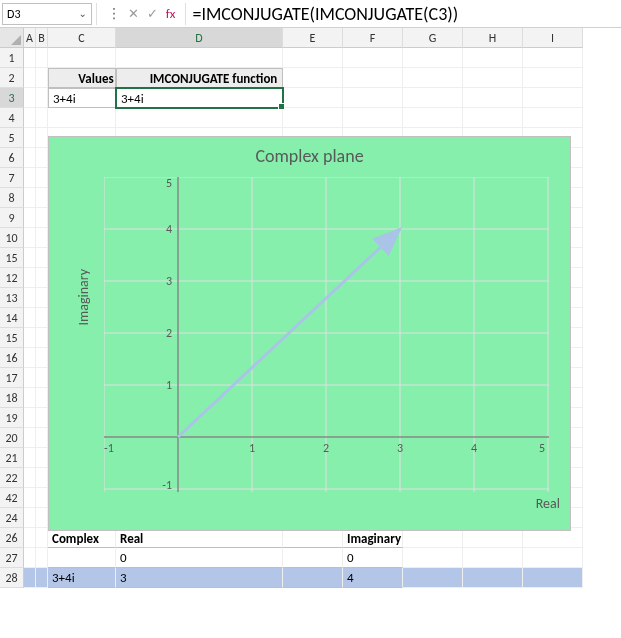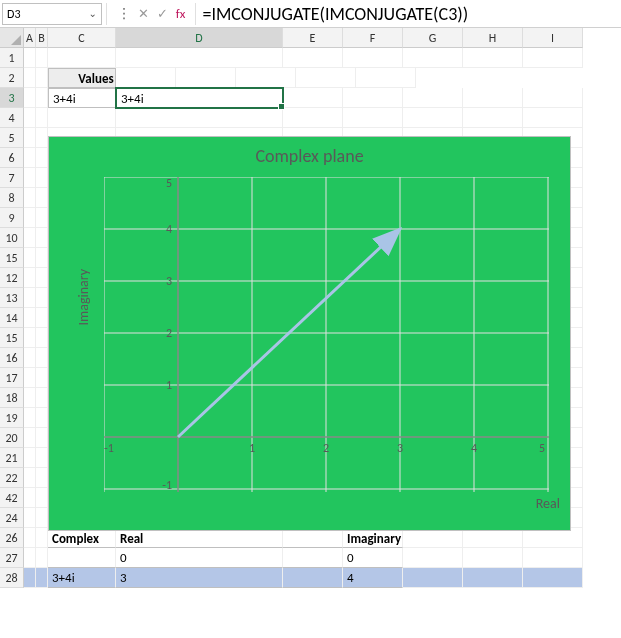--- a/index.html
+++ b/index.html
@@ -14,21 +14,21 @@
     overflow: hidden;
   }
   .fbar {
     display: flex;
     align-items: center;
     height: 28px;
     border-bottom: 1px solid #d0d0d0;
     background: #fff;
   }
   .name-box {
-    width: 100px;
+    width: 90px;
     height: 22px;
     margin-left: 2px;
     border: 1px solid #c0c0c0;
     display: flex;
     align-items: center;
     padding: 0 4px;
     font-size: 12px;
     background: #fff;
     position: relative;
   }
@@ -144,21 +144,21 @@
     border:1px solid #fff;
   }
   .row-h.sel, .col-h.sel { background:#d8d8d8; color:#217346;}
   .chart-wrap {
     position: absolute;
     left: 48px;
     top: 108px;
     width: 523px;
     height: 395px;
     border: 1px solid #c0c0c0;
-    background: #22c55e;
+    background: #86efac;
     z-index: 3;
   }
   .chart-title {
     text-align: center;
     font-size: 18px;
     color: #595959;
     padding: 8px 0 4px;
   }
   .plot {
     position: absolute;
@@ -230,20 +230,21 @@
         <div class="cell hrow w-F"></div>
         <div class="cell hrow w-G"></div>
         <div class="cell hrow w-H"></div>
         <div class="cell hrow w-I"></div>
       </div>
       <div class="row hrow">
         <div class="row-h hrow">2</div>
         <div class="cell hrow w-A"></div>
         <div class="cell hrow w-B"></div>
         <div class="cell hrow w-C hdr-cell tbl-border">Values</div>
+        <div class="cell hrow w-D hdr-cell tbl-border">IMCONJUGATE function</div>
         <div class="cell hrow w-E"></div>
         <div class="cell hrow w-F"></div>
         <div class="cell hrow w-G"></div>
         <div class="cell hrow w-H"></div>
         <div class="cell hrow w-I"></div>
       </div>
       <div class="row hrow">
         <div class="row-h hrow sel">3</div>
         <div class="cell hrow w-A"></div>
         <div class="cell hrow w-B"></div>

